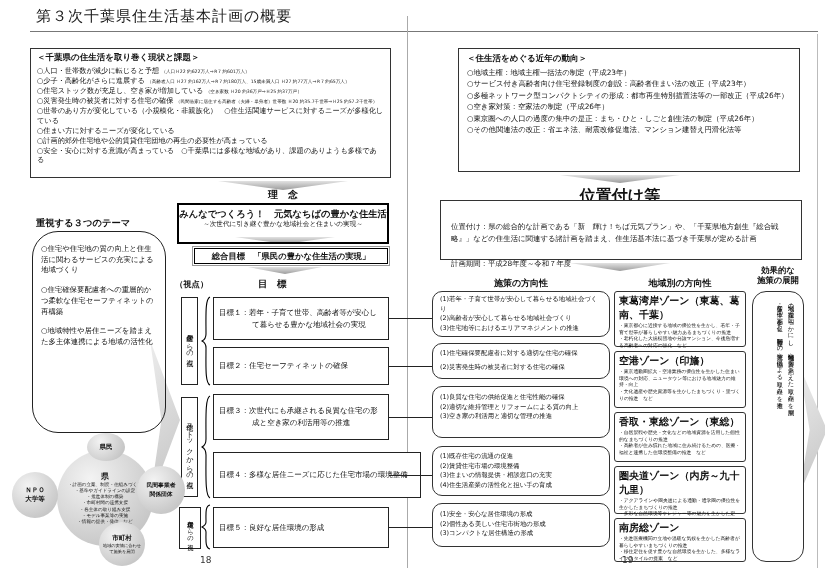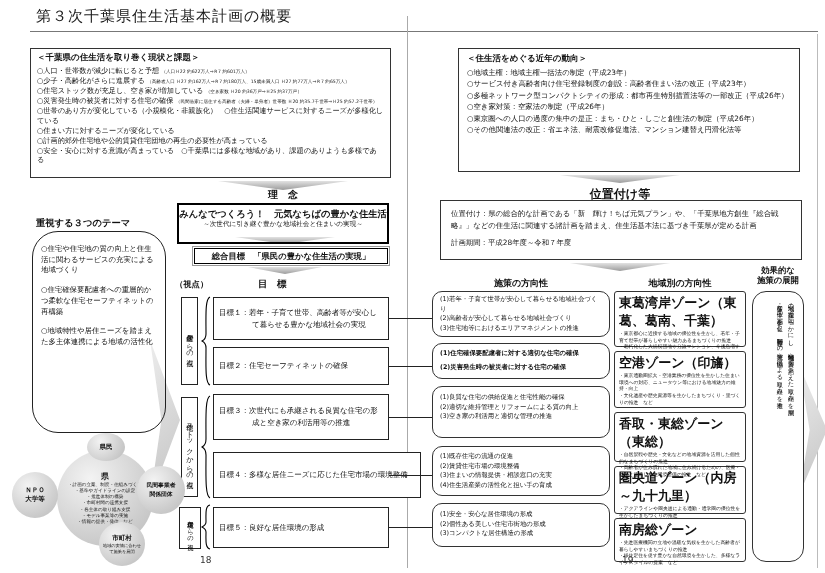--- a/index.html
+++ b/index.html
@@ -29,28 +29,28 @@
           display:flex;flex-direction:column;align-items:center;justify-content:center;text-align:center;box-sizing:border-box;}
   .vp{border:1px solid #222;box-sizing:border-box;writing-mode:vertical-rl;
       display:flex;align-items:center;justify-content:center;font-size:7.2px;line-height:1.1;}
   .goal{border:1px solid #222;box-sizing:border-box;display:flex;align-items:center;
         font-size:7.5px;line-height:1.55;background:#fff;}
   .goal span{display:block;padding:2px 5px 2px 38px;text-indent:-33px;}
   .conn{height:1px;background:#222;}
   .pbox{padding:3px 7px;font-size:6.4px;line-height:1.5;}
   .pbox.spread{display:flex;flex-direction:column;justify-content:space-around;}
   .zbox{border:1px solid #333;background:#fff;box-sizing:border-box;border-radius:3px;padding:2px 4px;}
-  .ztitle{font-size:13px;font-weight:bold;margin-bottom:1px;}
+  .ztitle{font-size:10px;font-weight:bold;margin-bottom:1px;}
   .zitem{font-size:4.8px;line-height:1.4;}
   .effbox{border:1px solid #333;border-radius:14px;box-sizing:border-box;background:#fff;
           writing-mode:vertical-rl;padding:8px 6px;font-size:6.2px;line-height:1.8;}
   .colhead{font-size:9px;font-weight:bold;}
   .pagenum{font-size:9px;color:#333;}
   .tline{font-size:7.4px;line-height:1.55;}
-  .posline{font-size:7.4px;line-height:1.6;margin:0 0 5px 0;}
+  .posline{font-size:7.4px;line-height:1.6;margin:13px 0 5px 0;}
   .kpref-item{font-size:4.6px;line-height:1.35;}
 </style>
 </head>
 <body>
 
 <div id="canvas">
 
   <div class="abs title" style="left:36px;top:7px;">第３次千葉県住生活基本計画の概要</div>
   <div class="abs" style="left:30px;top:31px;width:788px;height:1px;background:#777;"></div>
   <div class="abs" style="left:407px;top:16px;width:1px;height:552px;background:#aaa;"></div>
@@ -156,39 +156,39 @@
   <div class="abs goal" style="left:213px;top:507px;width:176px;height:41px;">
       <span>目標５：良好な居住環境の形成</span>
     </div>
 
   <div class="abs conn" style="left:389px;top:318px;width:44px;"></div>
   <div class="abs conn" style="left:389px;top:366px;width:44px;"></div>
   <div class="abs conn" style="left:389px;top:417px;width:44px;"></div>
   <div class="abs conn" style="left:389px;top:475px;width:44px;"></div>
   <div class="abs conn" style="left:389px;top:527px;width:44px;"></div>
 
-  <div class="abs center h-bold" style="left:558px;top:186px;width:124px;font-size:12px;">位置付け等</div>
+  <div class="abs center h-bold" style="left:558px;top:186px;width:124px;font-size:16px;">位置付け等</div>
   <div class="abs box" style="left:440px;top:200px;width:362px;height:60px;padding:7px 10px 4px 10px;">
     <p class="posline">位置付け：県の総合的な計画である「新　輝け！ちば元気プラン」や、「千葉県地方創生『総合戦略』」などの住生活に関連する諸計画を踏まえ、住生活基本法に基づき千葉県が定める計画</p>
     <p class="posline">計画期間：平成28年度～令和７年度</p>
   </div>
 
   <div class="abs center colhead" style="left:432px;top:277px;width:178px;">施策の方向性</div>
   <div class="abs center colhead" style="left:614px;top:277px;width:132px;">地域別の方向性</div>
   <div class="abs center" style="left:742px;top:265px;width:72px;font-size:8.3px;font-weight:bold;line-height:1.25;">
     <div>効果的な</div>
     <div>施策の展開</div>
   </div>
 
   <div class="abs rbox pbox" style="left:432px;top:291px;width:178px;height:46px;">
     <div>(1)若年・子育て世帯が安心して暮らせる地域社会づくり</div>
     <div>(2)高齢者が安心して暮らせる地域社会づくり</div>
     <div>(3)住宅地等におけるエリアマネジメントの推進</div>
   </div>
-  <div class="abs rbox pbox spread" style="left:432px;top:343px;width:178px;height:36px;font-weight:bold;">
+  <div class="abs rbox pbox spread" style="left:432px;top:343px;width:178px;height:36px;">
     <div>(1)住宅確保要配慮者に対する適切な住宅の確保</div>
     <div>(2)災害発生時の被災者に対する住宅の確保</div>
   </div>
   <div class="abs rbox pbox" style="left:432px;top:386px;width:178px;height:52px;padding-top:6px;">
     <div>(1)良質な住宅の供給促進と住宅性能の確保</div>
     <div>(2)適切な維持管理とリフォームによる質の向上</div>
     <div>(3)空き家の利活用と適切な管理の推進</div>
   </div>
   <div class="abs rbox pbox" style="left:432px;top:446px;width:178px;height:50px;padding-top:5px;">
     <div>(1)既存住宅の流通の促進</div>

